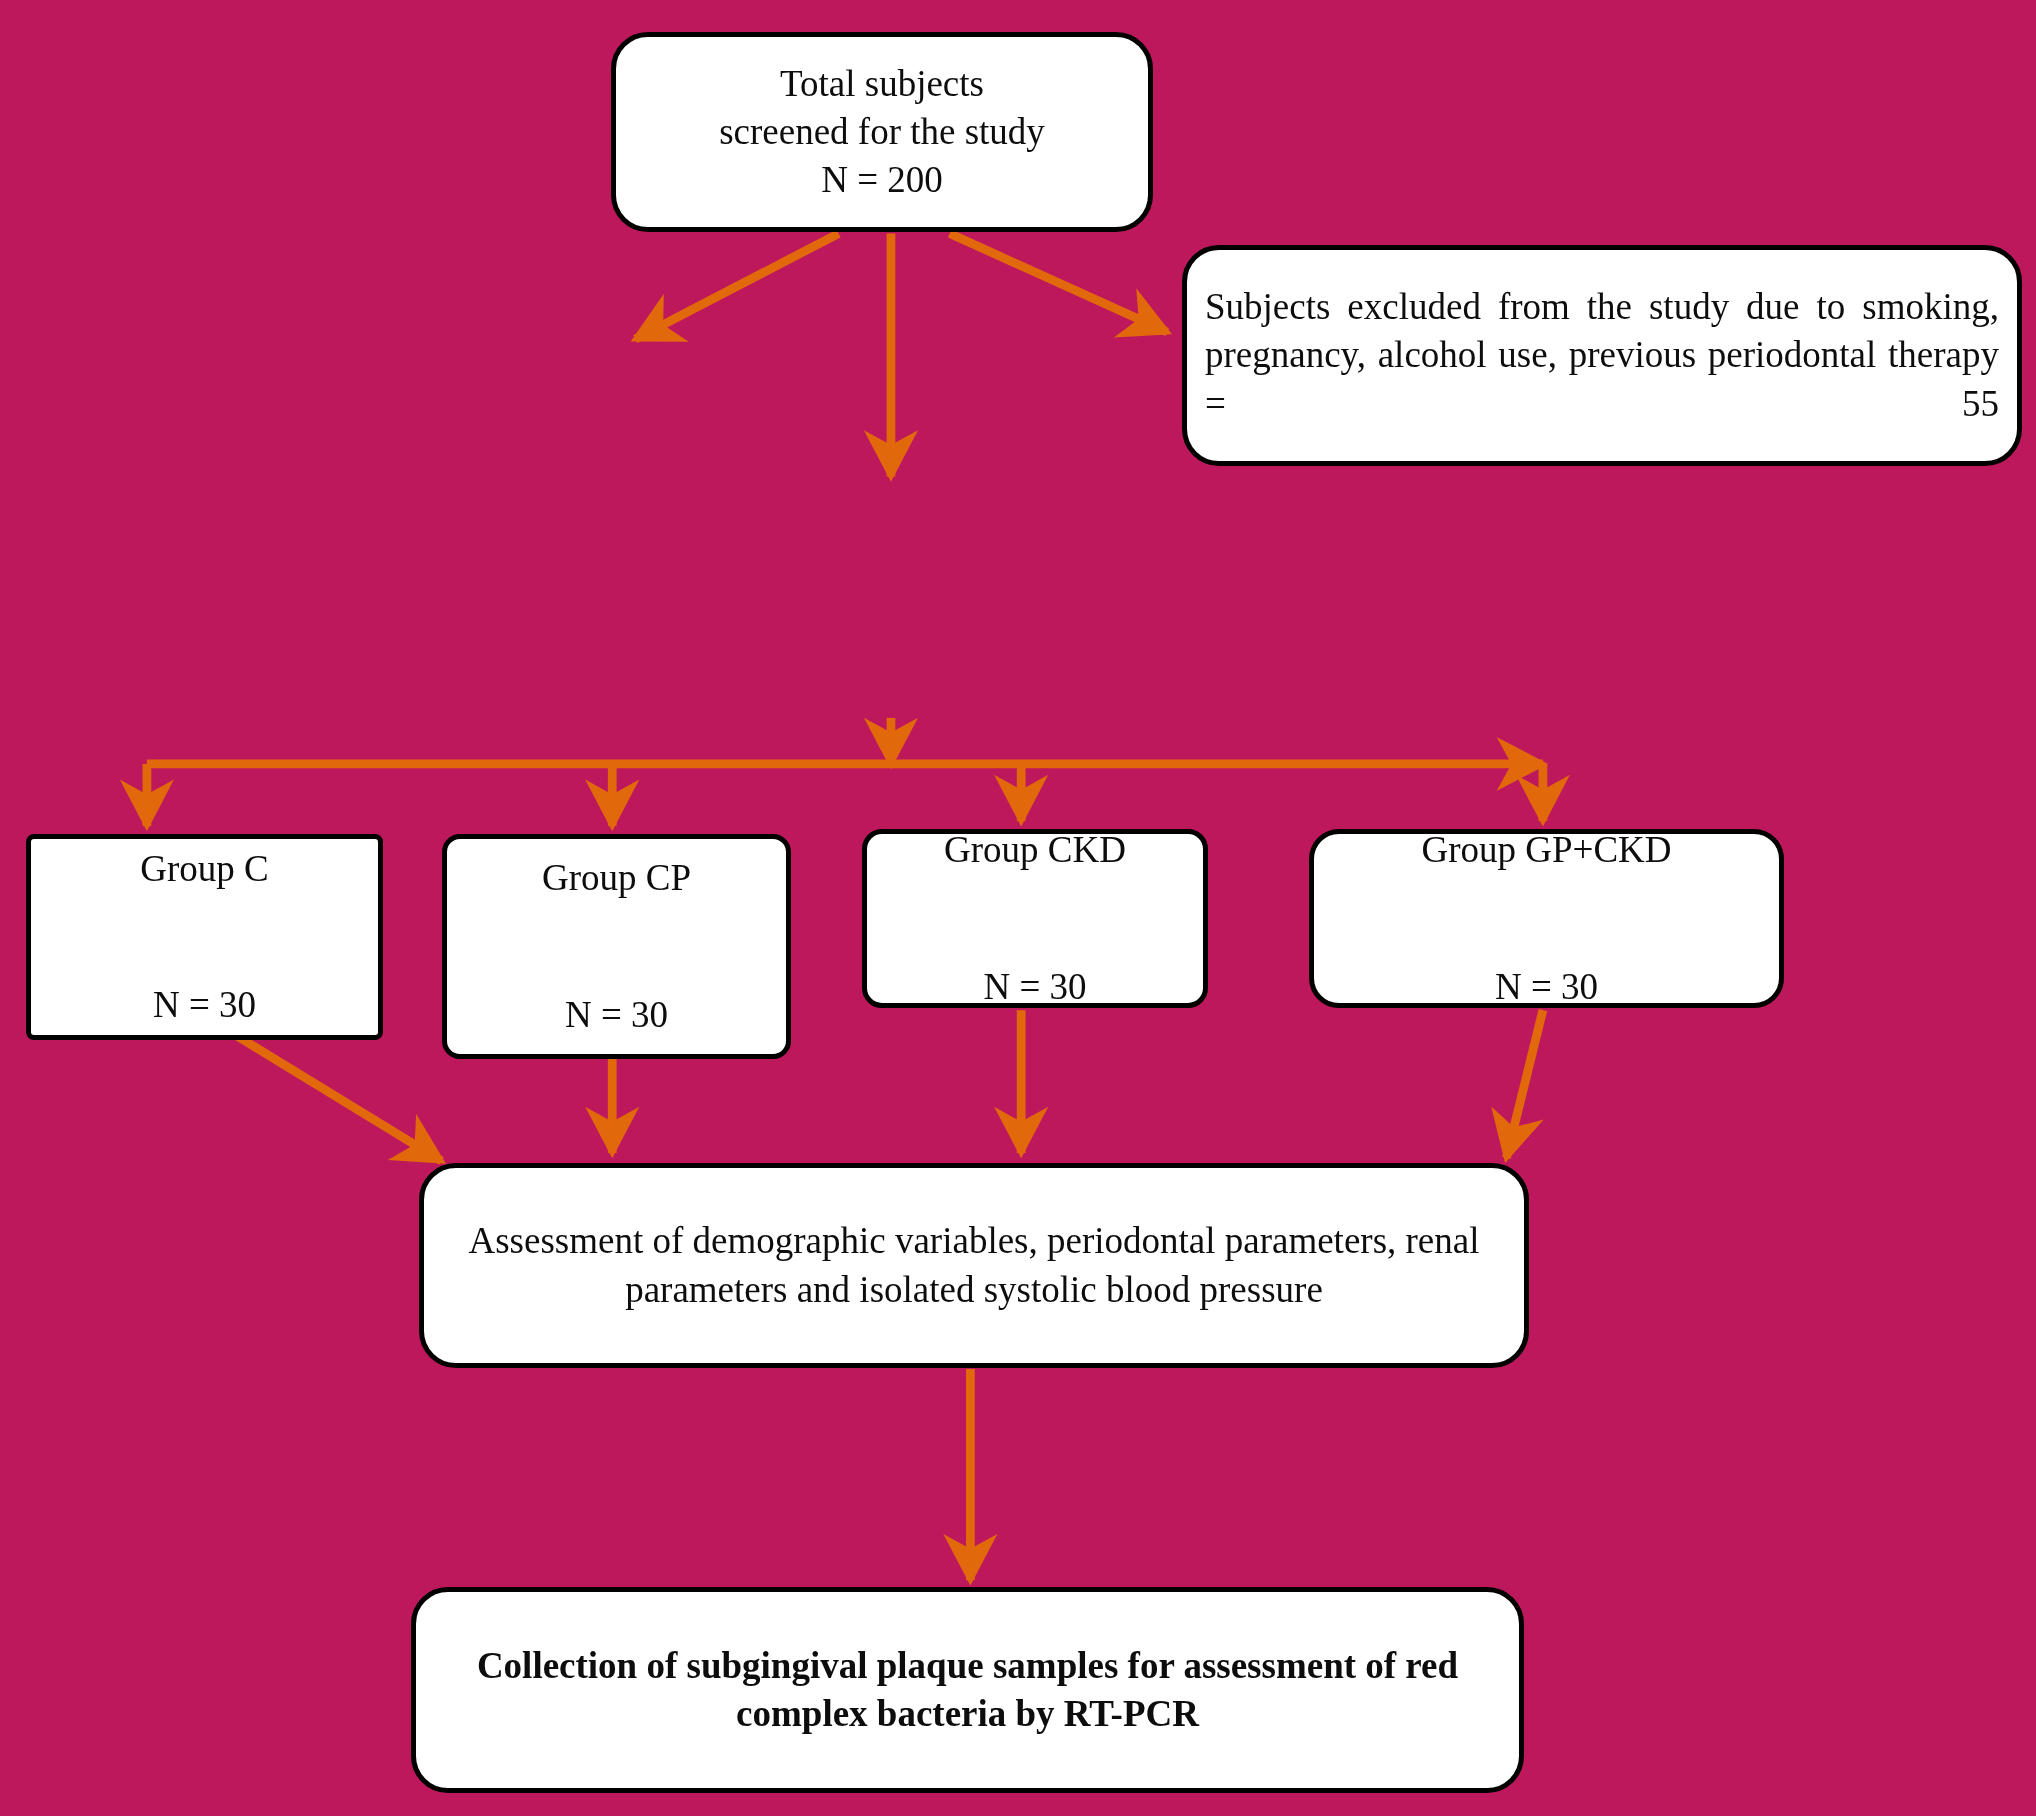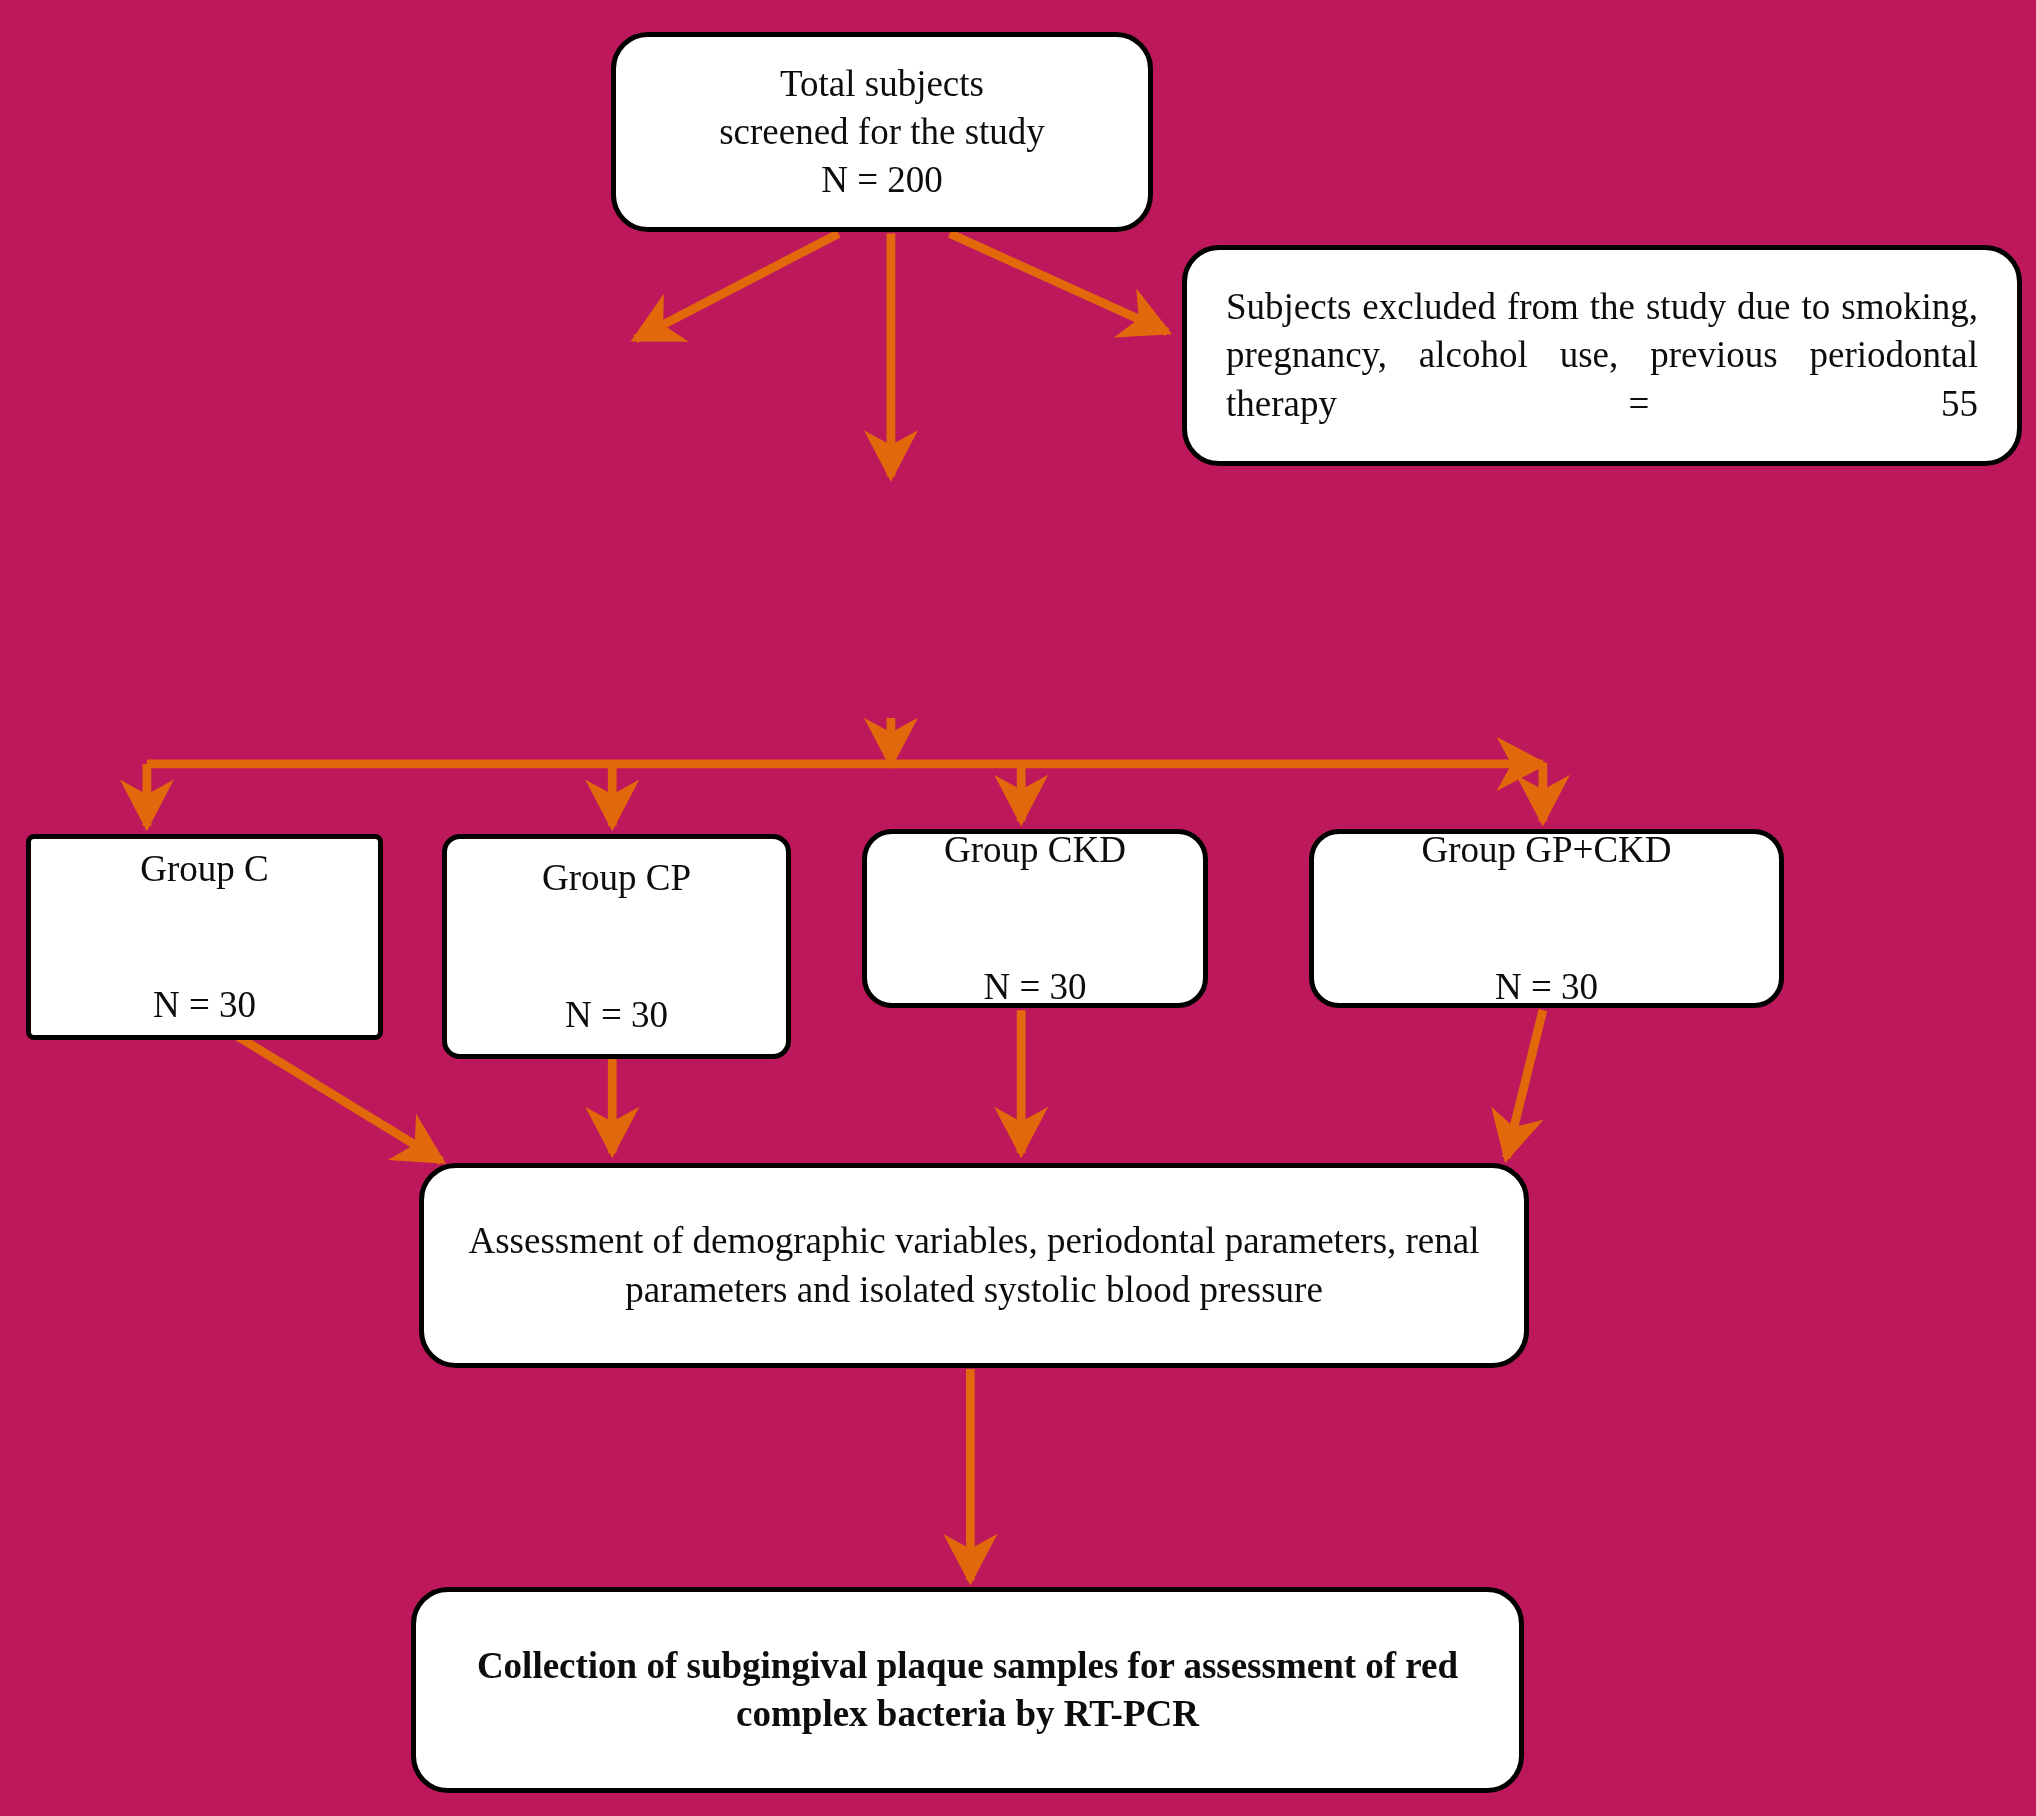--- a/index.html
+++ b/index.html
@@ -30,34 +30,34 @@
     color: #0d0d0d;
     font-size: 37px;
     line-height: 1.30;
     text-align: center;
     padding: 0 20.6px;
     white-space: pre-line;
   }
   .node.justified .txt {
     text-align: justify;
     text-align-last: justify;
-    padding: 0 39px;
+    padding: 0 18px;
   }
   .node.leftish .txt {
     text-align: left;
     text-align-last: left;
     padding: 0 35px;
   }
   #n-top { left: 611px;  top: 32px;   width: 542px;  height: 200px; border-radius: 37px; }
   #n-refused { left: 95px; top: 262px; width: 534px; height: 208px; border-radius: 37px; }
   #n-excluded { left: 1182px; top: 245px; width: 840px; height: 221px; border-radius: 37px; }
   #n-final { left: 665px;  top: 488px;  width: 521px;  height: 229px; border-radius: 37px; }
   #n-g1 { left: 26px;   top: 834px; width: 357px; height: 206px; border-radius: 8px; }
   #n-g2 { left: 442px;  top: 834px; width: 349px; height: 225px; border-radius: 18px; }
-  #n-g3 { left: 862px; top: 829px; width: 346px; height: 179px; border-radius: 30px; }
+  #n-g3 { left: 862px; top: 829px; width: 346px; height: 179px; border-radius: 20px; }
   #n-g4 { left: 1309px; top: 829px; width: 475px; height: 179px; border-radius: 30px; }
   #n-assess { left: 419px; top: 1163px; width: 1110px; height: 205px; border-radius: 37px; }
   #n-collect { left: 411px; top: 1587px; width: 1113px; height: 206px; border-radius: 37px; font-weight: bold; }
 
   .group-line { display: block; }
   .group-line.second { margin-top: 40px; }
 
   #edges {
     position: absolute;
     left: 0; top: 0;

